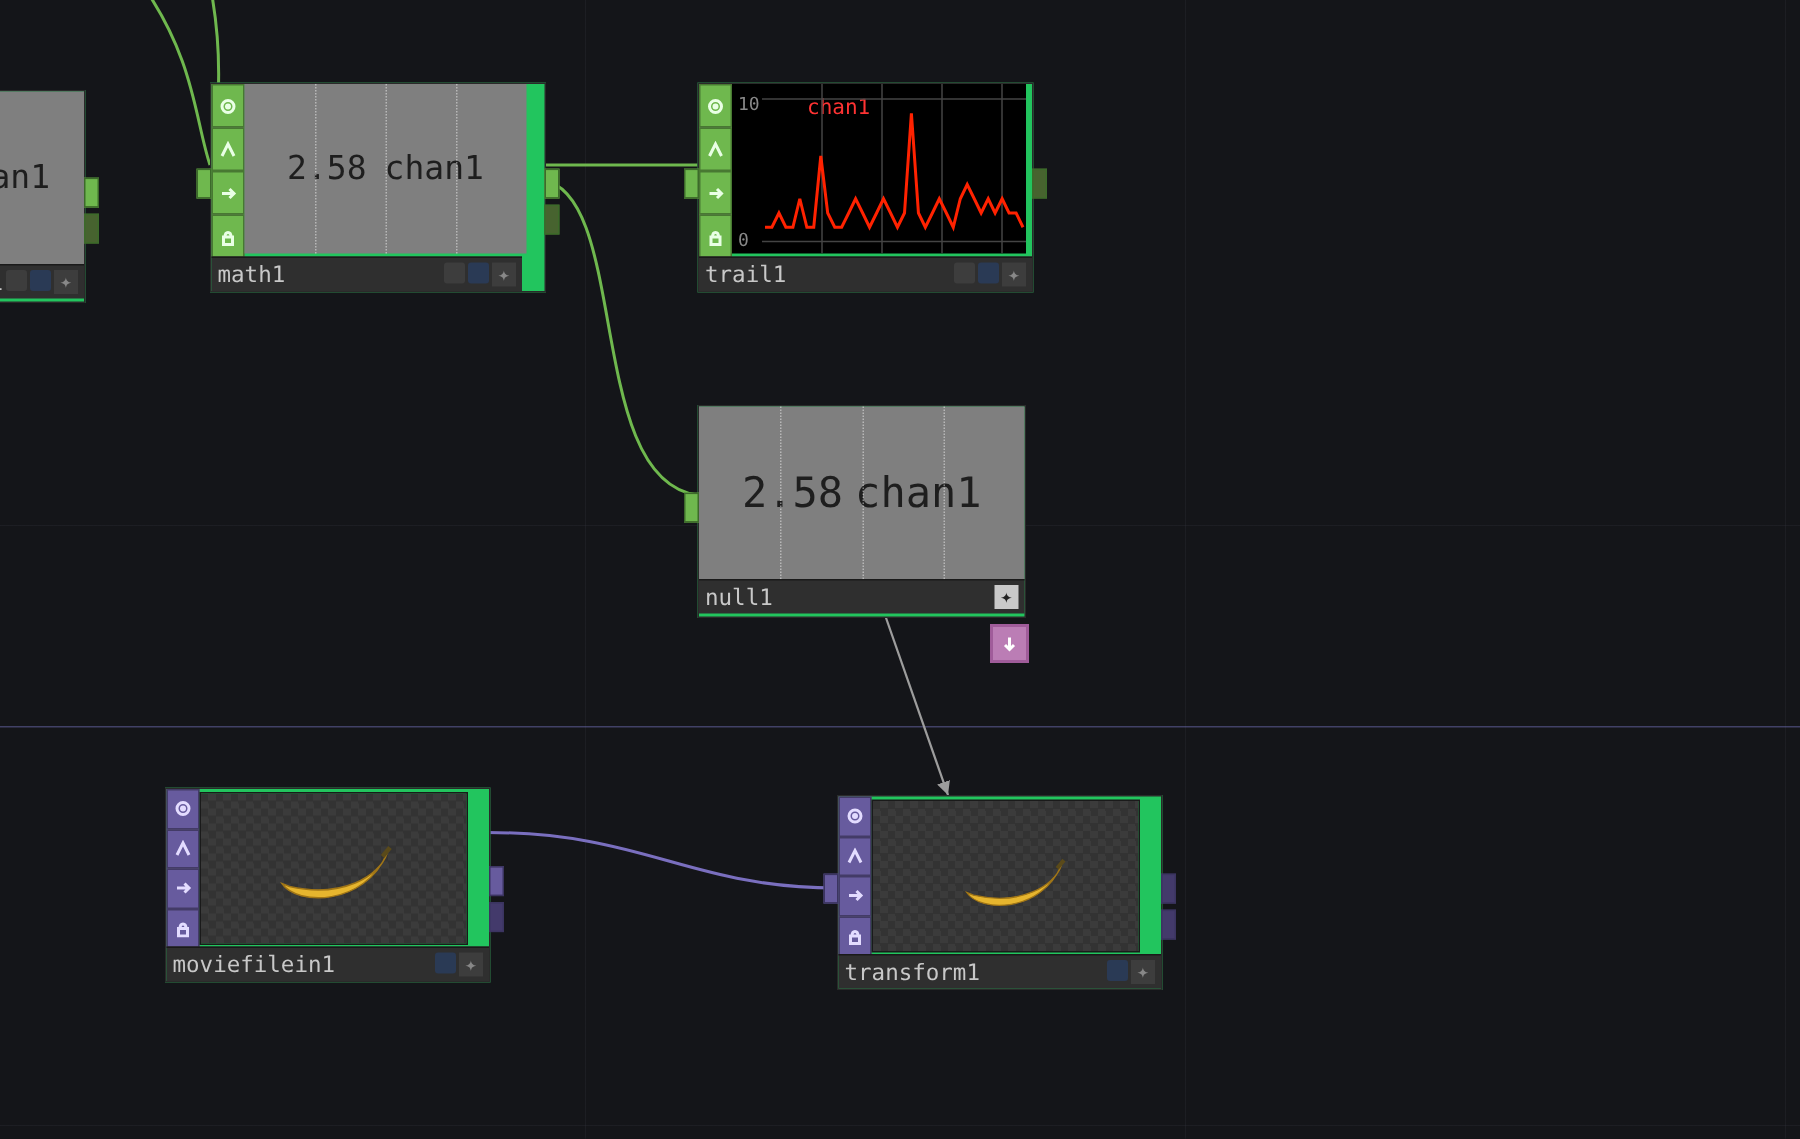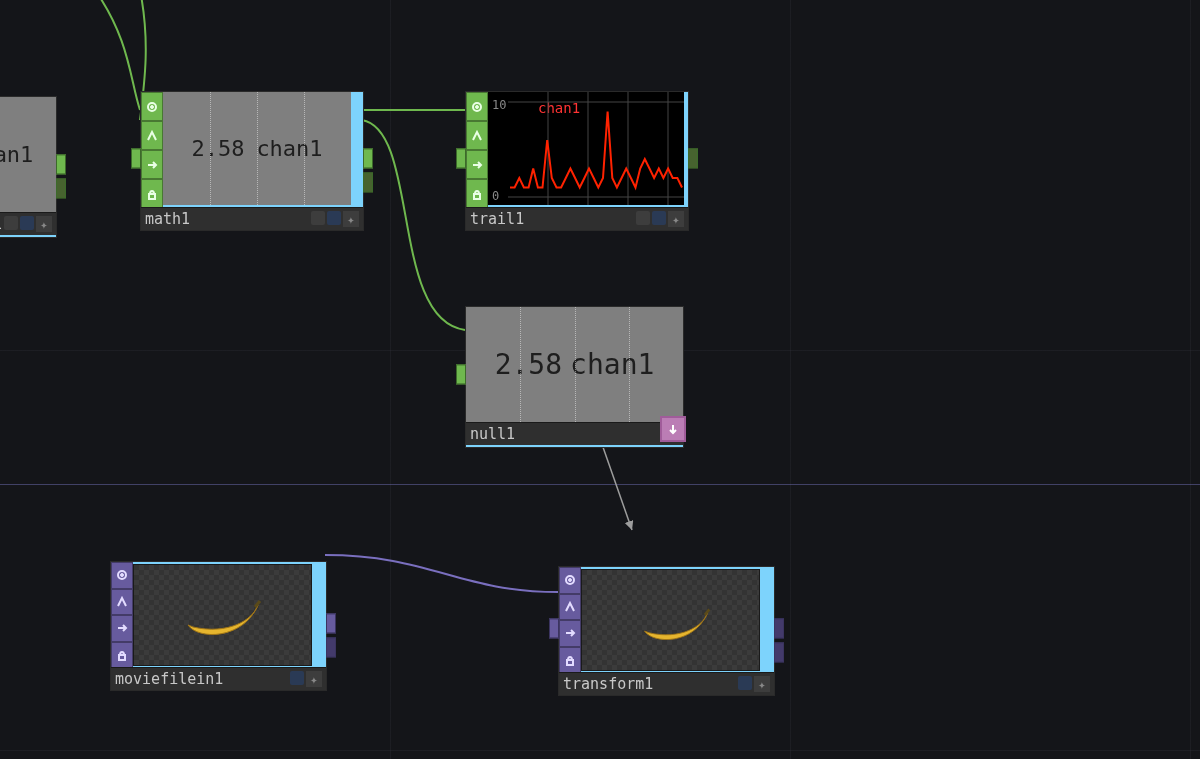--- a/index.html
+++ b/index.html
@@ -26,22 +26,21 @@
     position: absolute; left: 0; right: 0; height: 1px;
     background: rgba(110,110,180,0.5);
     pointer-events: none;
   }
   svg.wires { position: absolute; inset: 0; pointer-events: none; }
 
   
   .node {
     position: absolute;
     border: 1px solid #2a2a2a;
-    background: #7dd3fc;
-    margin-top: 36px;
+    background: #22c55e;
   }
   .node .titlebar {
     background: #2f2f2f;
     height: 22px;
     display: flex;
     align-items: center;
     padding: 0 4px;
     font-size: 15px;
     color: #c8c8c8;
     border-top: 1px solid #1a1a1a;
@@ -206,21 +205,21 @@
   <div class="viewer" style="position:absolute; left:22px; right:12px; top:0; height:113px;">
     <div class="ticks">
         <span style="left:25%"></span>
         <span style="left:50%"></span>
         <span style="left:75%"></span>
       </div>
     <span>2.58</span>
     <span style="width:12px"></span>
     <span>chan1</span>
   </div>
-  <div class="titlebar" style="position:absolute; left:0; right:0; bottom:0;">
+  <div class="titlebar" style="position:absolute; left:0; right:15px; bottom:0;">
     <span class="name">math1</span>
     <div class="flags">
       <div class="dot"></div>
         <div class="dot" style="background:#2a3a55"></div>
         <div class="star">✦</div>
     </div>
   </div>
   <div class="conn in">
       <div class="slot"></div>
     </div>

